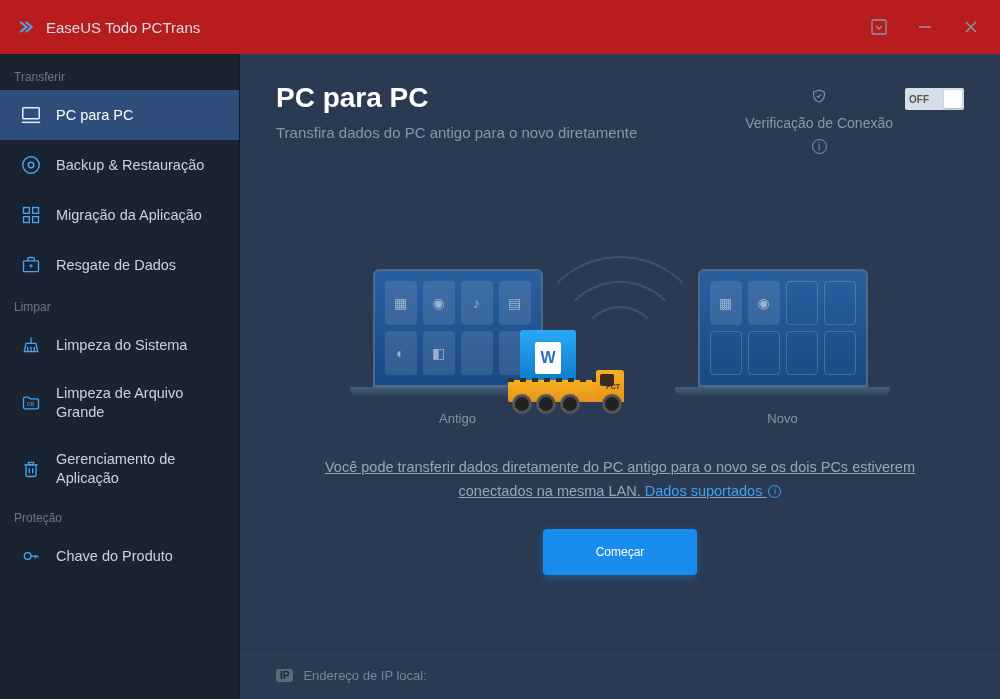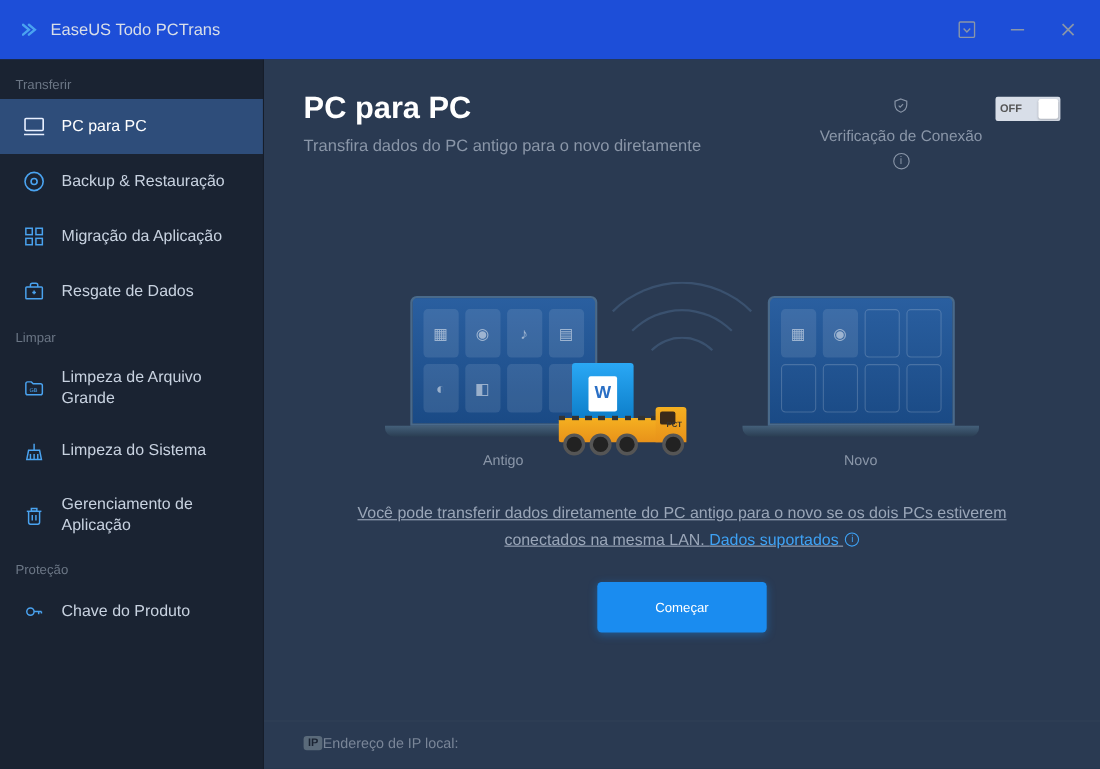--- a/index.html
+++ b/index.html
@@ -1,19 +1,19 @@
 <!DOCTYPE html>
 <html><head>
 <meta charset="utf-8">
 <style>
 * { margin: 0; padding: 0; box-sizing: border-box; font-family: -apple-system, BlinkMacSystemFont, "Segoe UI", Arial, sans-serif; }
 body { width: 1000px; height: 699px; background: #1a2332; color: #a8b5c7; overflow: hidden; }
 
 
-.titlebar { height: 54px; display: flex; align-items: center; padding: 0 20px; background: #1d4ed8; }
+.titlebar { height: 54px; display: flex; align-items: center; padding: 0 20px; background: #b91c1c; }
 .titlebar .logo { display: flex; align-items: center; gap: 8px; color: #d8dee8; font-size: 15px; font-weight: 500; }
 .titlebar .logo-icon { width: 18px; height: 18px; display: flex; align-items: center; }
 .titlebar .window-controls { margin-left: auto; display: flex; gap: 28px; align-items: center; }
 .titlebar .window-controls .wc { width: 18px; height: 18px; display: flex; align-items: center; justify-content: center; color: #8a96a8; cursor: pointer; }
 
 
 .body { display: flex; height: calc(699px - 54px); }
 .sidebar { width: 240px; background: #1a2332; border-right: 1px solid rgba(0,0,0,.15); padding-top: 6px; }
 .section-label { font-size: 12px; color: #6b7685; padding: 10px 14px 6px; }
 .nav-item { display: flex; align-items: center; gap: 14px; padding: 14px 20px; font-size: 14.5px; color: #c8d2e0; cursor: pointer; line-height: 1.3; }
@@ -62,21 +62,21 @@
 .truck .pct { position:absolute; right:10px; bottom:28px; font-size:7px; color:#333; font-weight:700;}
 .wheel { position: absolute; bottom: 4px; width: 20px; height: 20px; background: #222; border-radius: 50%; border: 3px solid #555; }
 .wheel.w1{left:12px;} .wheel.w2{left:36px;} .wheel.w3{left:60px;} .wheel.w4{right:8px;}
 
 .desc { text-align: center; font-size: 14.5px; color: #9aa6b8; line-height: 1.6; max-width: 640px; margin-top: 8px; text-decoration: underline; }
 .desc .link { color: #3ea2f5; cursor: pointer; }
 .desc .info-sm { display:inline-block; width:13px; height:13px; border:1px solid #3ea2f5; border-radius:50%; font-size:9px; line-height:11px; vertical-align:middle; margin-left:2px; color:#3ea2f5; text-align:center;}
 
 .start-btn { margin: 26px auto 20px; width: 154px; height: 46px; background: #1a8cf0; color: #fff; border: none; border-radius: 4px; font-size: 12px; cursor: pointer; box-shadow: 0 2px 8px rgba(26,140,240,.4); }
 
-.footer { padding: 12px 36px 16px; display: flex; align-items: center; color: #7a8698; font-size: 13px; border-top: 1px solid rgba(255,255,255,.03); text-align: center;}
+.footer { padding: 12px 36px 16px; display: flex; align-items: center; gap: 10px; color: #7a8698; font-size: 13px; border-top: 1px solid rgba(255,255,255,.03); text-align: center;}
 .ip-badge { background: #5a6a7a; color: #1a2332; font-size: 10px; font-weight: 700; padding: 1px 4px; border-radius: 3px; }
 
 .info-circle { width: 15px; height: 15px; border: 1px solid #8a96a8; border-radius: 50%; display: inline-flex; align-items: center; justify-content: center; font-size: 10px; color: #8a96a8; }
 </style>
 </head>
 <body>
 
 <div class="titlebar">
   <div class="logo">
     <span class="logo-icon">
@@ -154,38 +154,38 @@
           </svg>
       </span>
       <span class="label">Resgate de Dados</span>
     </div>
 
     <div class="section-label">Limpar</div>
 
     <div class="nav-item">
       <span class="icon">
         <svg width="20" height="20" viewBox="0 0 24 24" fill="none" stroke="currentColor" stroke-width="1.6">
-            <path d="M3 7a2 2 0 012-2h4l2 2h8a2 2 0 012 2v8a2 2 0 01-2 2H5a2 2 0 01-2-2z"></path>
-            <text x="7" y="16" font-size="6" fill="currentColor" stroke="none">GB</text>
-          </svg>
-      </span>
-      <span class="label">Limpeza de Arquivo Grande</span>
-    </div>
-
-    <div class="nav-item">
-      <span class="icon">
-        <svg width="20" height="20" viewBox="0 0 24 24" fill="none" stroke="currentColor" stroke-width="1.6">
             <line x1="12" y1="3" x2="12" y2="10"></line>
             <path d="M6 10h12l2 10H4z"></path>
             <line x1="8" y1="14" x2="8" y2="20"></line>
             <line x1="12" y1="14" x2="12" y2="20"></line>
             <line x1="16" y1="14" x2="16" y2="20"></line>
           </svg>
       </span>
       <span class="label">Limpeza do Sistema</span>
+    </div>
+
+    <div class="nav-item">
+      <span class="icon">
+        <svg width="20" height="20" viewBox="0 0 24 24" fill="none" stroke="currentColor" stroke-width="1.6">
+            <path d="M3 7a2 2 0 012-2h4l2 2h8a2 2 0 012 2v8a2 2 0 01-2 2H5a2 2 0 01-2-2z"></path>
+            <text x="7" y="16" font-size="6" fill="currentColor" stroke="none">GB</text>
+          </svg>
+      </span>
+      <span class="label">Limpeza de Arquivo Grande</span>
     </div>
 
     <div class="nav-item">
       <span class="icon">
         <svg width="20" height="20" viewBox="0 0 24 24" fill="none" stroke="currentColor" stroke-width="1.6">
             <path d="M4 7h16"></path>
             <path d="M6 7v12a2 2 0 002 2h8a2 2 0 002-2V7"></path>
             <path d="M9 4h6v3H9z"></path>
             <line x1="10" y1="11" x2="10" y2="17"></line>
             <line x1="14" y1="11" x2="14" y2="17"></line>

